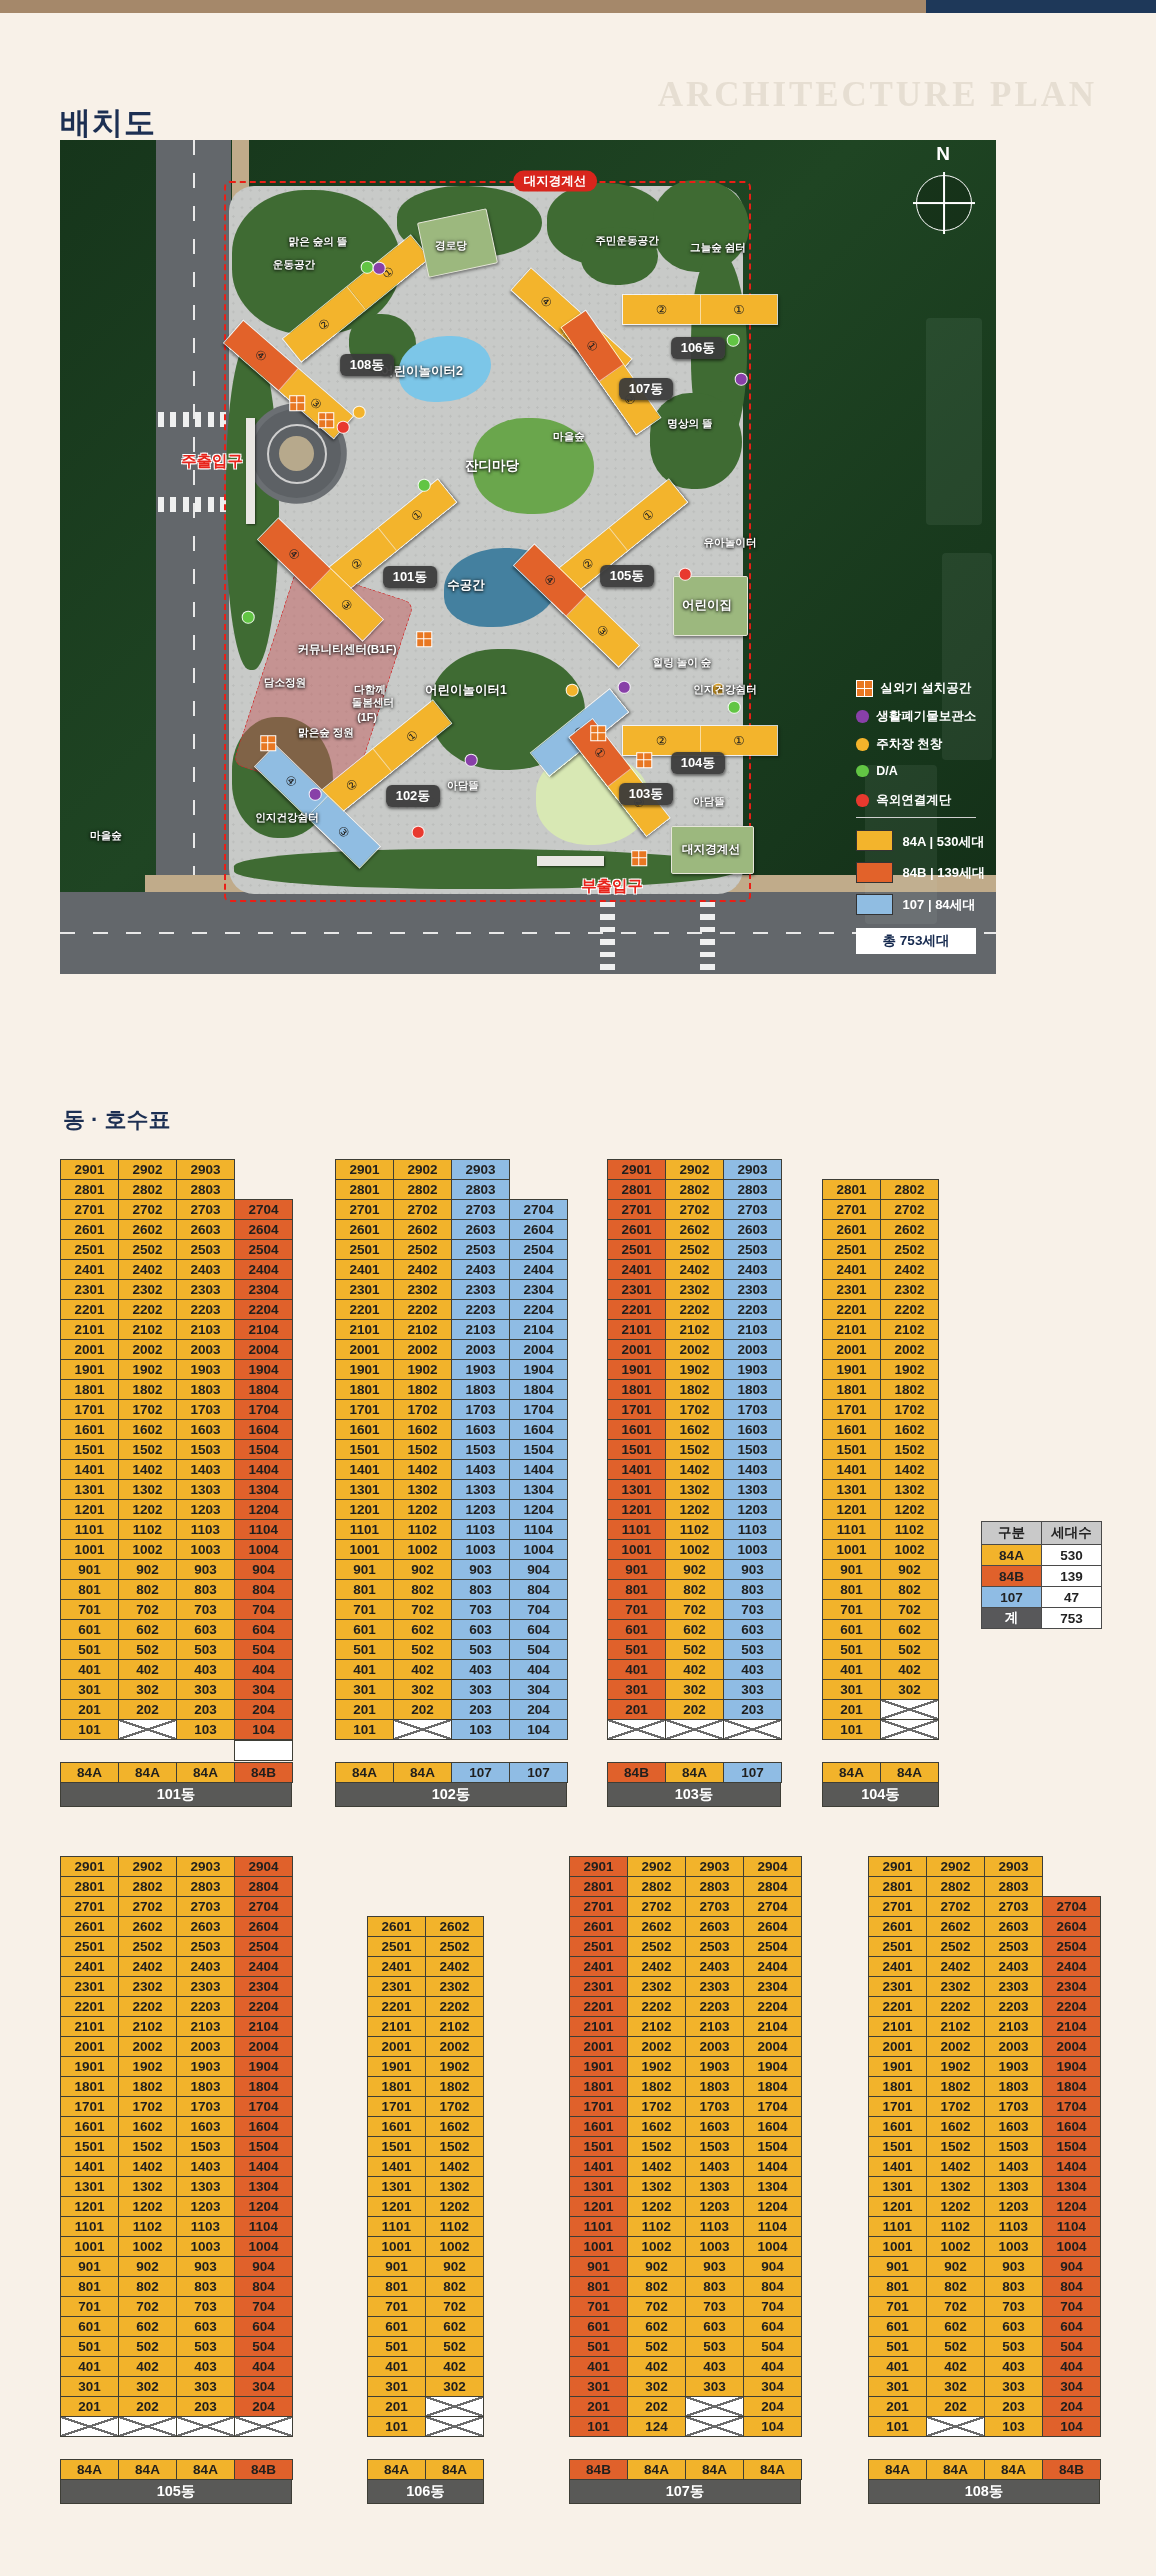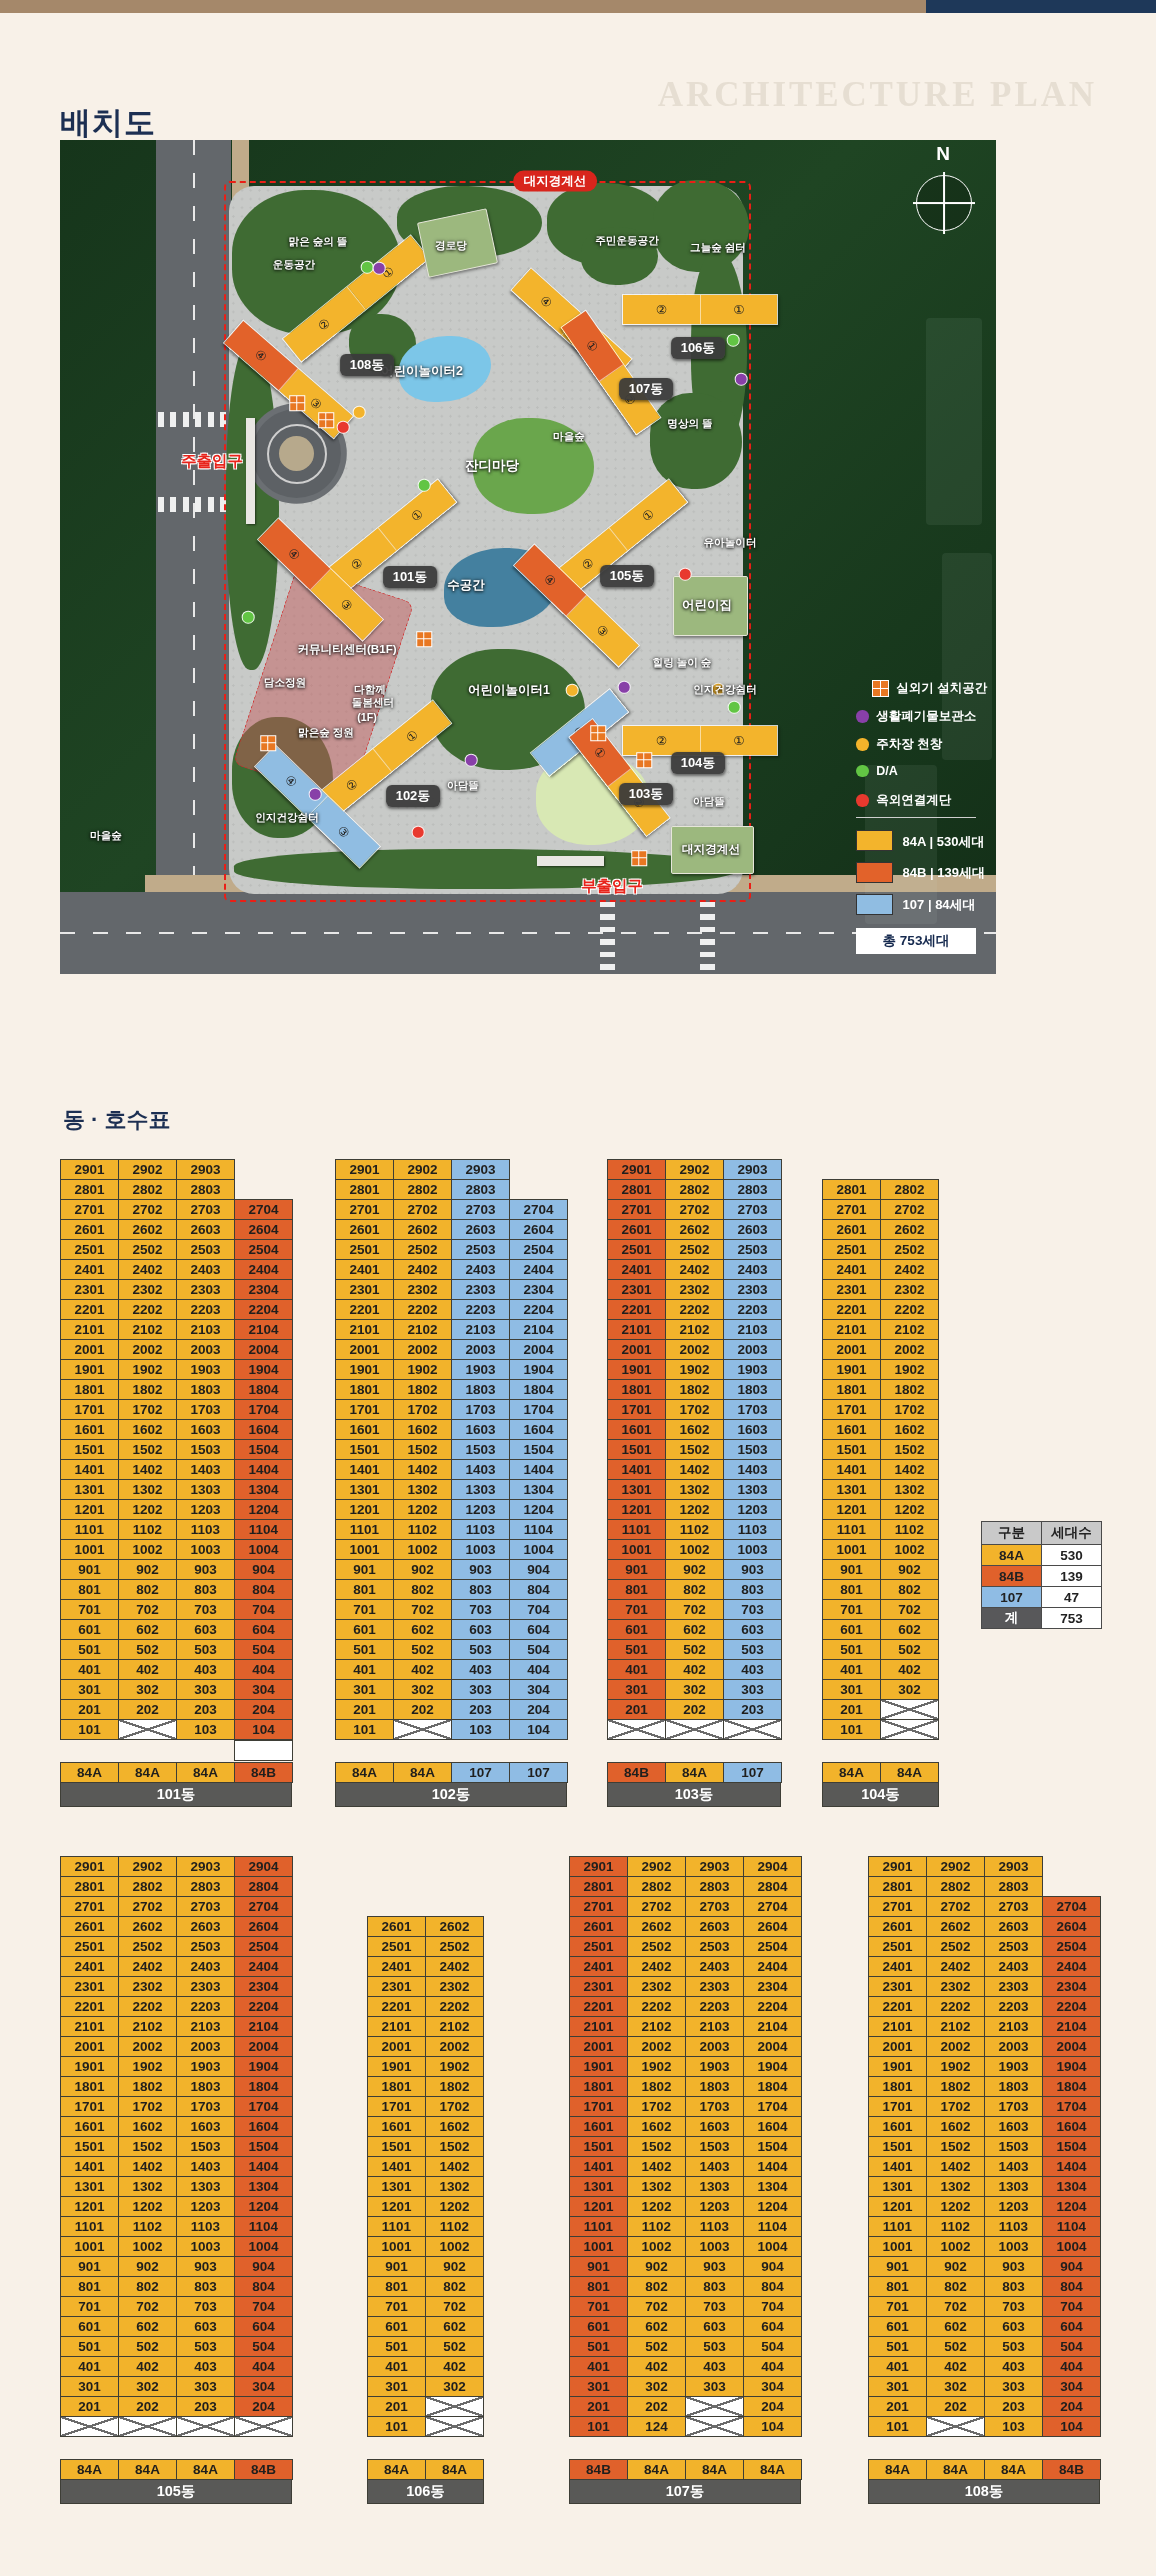--- a/index.html
+++ b/index.html
@@ -279,33 +279,33 @@
       <div class="plabel" style="position: absolute; left: 403px; top: 646px;">아담뜰</div>
       <div class="plabel" style="position: absolute; left: 651px; top: 709px; font-size: 11.6px;">대지경계선</div>
       <div class="plabel" style="position: absolute; left: 287px; top: 509px; font-size: 11.6px;">커뮤니티센터(B1F)</div>
       <div class="plabel" style="position: absolute; left: 225px; top: 543px;">담소정원</div>
       <div class="plabel" style="position: absolute; left: 310px; top: 550px;">다함께</div>
       <div class="plabel" style="position: absolute; left: 313px; top: 563px;">돌봄센터</div>
       <div class="plabel" style="position: absolute; left: 307px; top: 577px;">(1F)</div>
       <div class="plabel" style="position: absolute; left: 266px; top: 593px;">맑은숲 정원</div>
       <div class="plabel" style="position: absolute; left: 227px; top: 678px;">인지건강쉼터</div>
       <div class="plabel" style="position: absolute; left: 406px; top: 445px; font-size: 12.5px;">수공간</div>
-      <div class="plabel" style="position: absolute; left: 449px; top: 550px; font-size: 12.5px;">어린이놀이터1</div>
+      <div class="plabel" style="position: absolute; left: 406px; top: 550px; font-size: 12.5px;">어린이놀이터1</div>
       <div class="dongbadge" style="position: absolute; left: 350px; top: 437px;">101동</div>
       <div class="dongbadge" style="position: absolute; left: 353px; top: 656px;">102동</div>
       <div class="dongbadge" style="position: absolute; left: 586px; top: 654px;">103동</div>
       <div class="dongbadge" style="position: absolute; left: 638px; top: 623px;">104동</div>
       <div class="dongbadge" style="position: absolute; left: 567px; top: 436px;">105동</div>
       <div class="dongbadge" style="position: absolute; left: 638px; top: 208px;">106동</div>
       <div class="dongbadge" style="position: absolute; left: 586px; top: 249px;">107동</div>
       <div class="dongbadge" style="position: absolute; left: 307px; top: 225px;">108동</div>
       <div class="redbadge" style="position: absolute; left: 495px; top: 41px;">대지경계선</div>
       <div class="redtext" style="position: absolute; left: 152px; top: 321px;">주출입구</div>
       <div class="redtext" style="position: absolute; left: 552px; top: 746px;">부출입구</div>
-      <div class="lg-item" style="position: absolute; left: 796px; top: 540px; margin-left: 16px;">
+      <div class="lg-item" style="position: absolute; left: 796px; top: 540px;">
         <div class="lg-quad">
           <div></div>
           <div></div>
           <div></div>
           <div></div>
         </div>
         <div>실외기 설치공간</div>
       </div>
       <div class="lg-item" style="position: absolute; left: 796px; top: 568px;">
         <div class="lg-dot" style="background: rgb(136, 64, 168);"></div>

